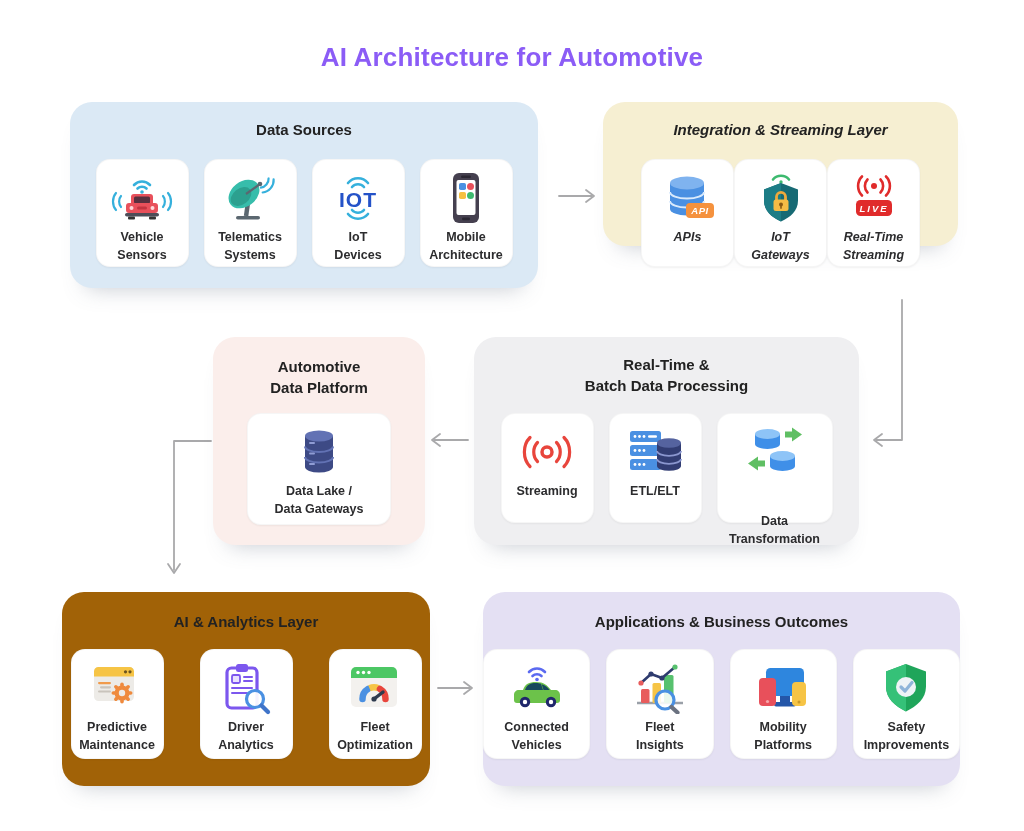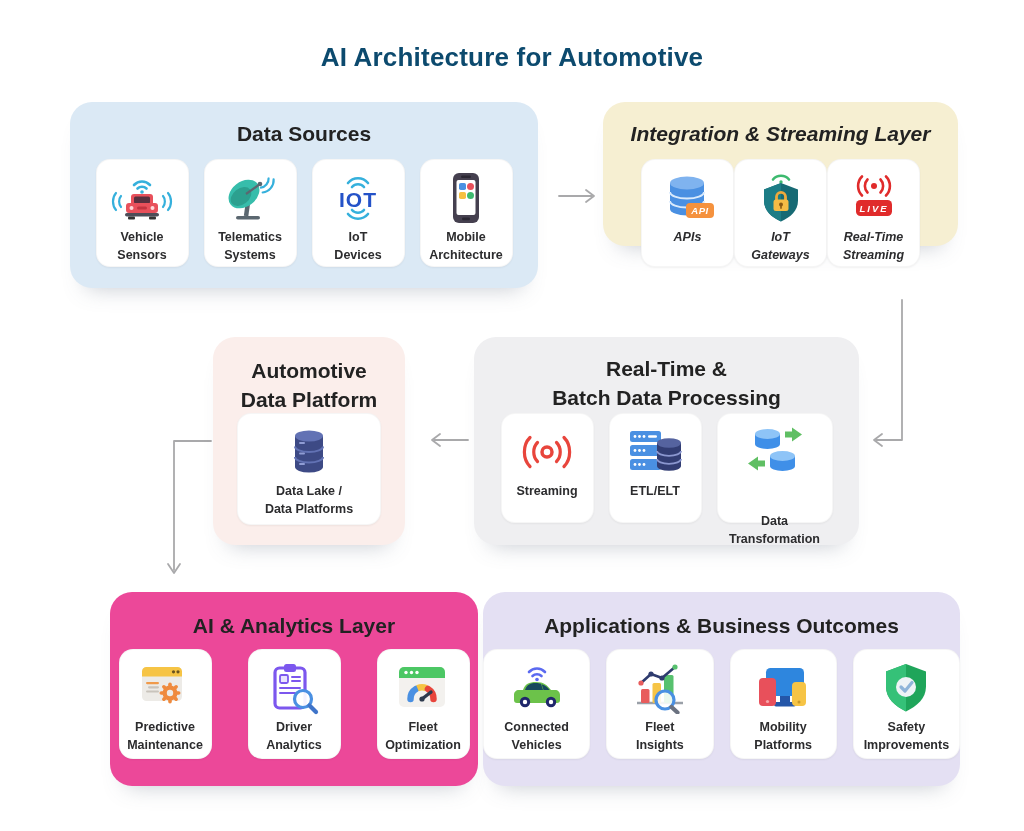--- a/index.html
+++ b/index.html
@@ -1,28 +1,28 @@
 <!DOCTYPE html>
 <html><head>
 <meta charset="utf-8">
 <style>
   * { margin:0; padding:0; box-sizing:border-box; }
   html,body { width:1024px; height:831px; }
   body { background:#ffffff; font-family:"Liberation Sans", sans-serif; position:relative; overflow:hidden; }
 
   .title {
     position:absolute; top:42px; left:0; width:1024px;
-    text-align:center; font-size:26px; font-weight:700; color:#0c4a6e; letter-spacing:.2px;
+    text-align:center; font-size:26px; font-weight:700; color:#8b5cf6; letter-spacing:.2px;
   }
 
   .connectors { position:absolute; top:0; left:0; width:1024px; height:831px; pointer-events:none; }
 
   .panel { position:absolute; border-radius:22px; box-shadow:0 16px 22px -16px rgba(90,100,120,.35); }
   .panel-title {
-    text-align:center; font-weight:700; font-size:21px; color:#222;
+    text-align:center; font-weight:700; font-size:15px; color:#222;
     white-space:pre-line; line-height:1.38;
   }
   .cards { position:absolute; left:0; right:0; display:flex; justify-content:center; }
   .card {
     background:#fff; border-radius:14px; border:1px solid rgba(0,0,0,.035);
     box-shadow:0 1px 2px rgba(0,0,0,.05);
     display:flex; flex-direction:column; align-items:center;
   }
   .icon-wrap { height:56px; display:flex; align-items:center; justify-content:center; margin-top:10px; }
   .card-label {
@@ -34,21 +34,21 @@
   .p-datasources   { left:70px;  top:102px; width:468px; height:186px; }
   .p-datasources .panel-title { margin-top:18px; }
   .p-datasources .cards { top:57px; gap:15px; }
   .p-datasources .card { width:93px; height:108px; }
 
   .p-integration   { left:603px; top:102px; width:355px; height:144px;font-style:italic; }
   .p-integration .panel-title { margin-top:18px; }
   .p-integration .cards { top:57px; gap:0; }
   .p-integration .card { width:93px; height:108px; }
 
-  .p-automotive    { left:213px; top:337px; width:192px; height:208px; }
+  .p-automotive    { left:213px; top:337px; width:212px; height:208px; }
   .p-automotive .panel-title { margin-top:20px; }
   .p-automotive .cards { top:76px; }
   .p-automotive .card { width:144px; height:112px; }
 
   .p-processing    { left:474px; top:337px; width:385px; height:208px; }
   .p-processing .panel-title { margin-top:18px; }
   .p-processing .cards { top:76px; gap:15px; }
   .p-processing .card { width:93px; height:110px; }
   .p-processing .card.wide { width:116px;gap:34px; }
 
@@ -229,21 +229,21 @@
           <path d="M12,9 v31 a14,5.5 0 0 0 28,0 v-31" fill="#3d4a85"></path>
           <ellipse cx="26" cy="9" rx="14" ry="5.5" fill="#6272b4"></ellipse>
           <path d="M12,19.5 a14,5.5 0 0 0 28,0" stroke="#6272b4" stroke-width="2" fill="none"></path>
           <path d="M12,30 a14,5.5 0 0 0 28,0" stroke="#6272b4" stroke-width="2" fill="none"></path>
           <rect x="16" y="15" width="6" height="2" rx="1" fill="#8f9cd4"></rect>
           <rect x="16" y="25.5" width="6" height="2" rx="1" fill="#8f9cd4"></rect>
           <rect x="16" y="36" width="6" height="2" rx="1" fill="#8f9cd4"></rect>
         </svg>
       </div>
       <div class="card-label">Data Lake /
-Data Platforms</div>
+Data Gateways</div>
     </div>
 
   </div>
 </section>
 
 <section class="panel p-processing" style="background: rgb(239, 239, 241);">
   <div class="panel-title">Real-Time &amp;
 Batch Data Processing</div>
   <div class="cards">
 
@@ -300,21 +300,21 @@
           <path d="M18,36.5 h-7 v-4 l-10,7 10,7 v-4 h7 z" fill="#5fbf63"></path>
         </svg>
       </div>
       <div class="card-label">Data
 Transformation</div>
     </div>
 
   </div>
 </section>
 
-<section class="panel p-ai" style="background: #ec4899; margin-left: 48px;">
+<section class="panel p-ai" style="background: #a16207;">
   <div class="panel-title">AI &amp; Analytics Layer</div>
   <div class="cards">
 
     <div class="card">
       <div class="icon-wrap">
         <svg width="56" height="52" viewBox="0 0 56 52">
           <rect x="5" y="5" width="40" height="34" rx="4.5" fill="#edebe7"></rect>
           <path d="M5,9.5 a4.5,4.5 0 0 1 4.5,-4.5 h31 a4.5,4.5 0 0 1 4.5,4.5 v5 h-40 z" fill="#f6c445"></path>
           <circle cx="36.5" cy="9.8" r="1.6" fill="#6b5420"></circle>
             <circle cx="41" cy="9.8" r="1.6" fill="#6b5420"></circle>

